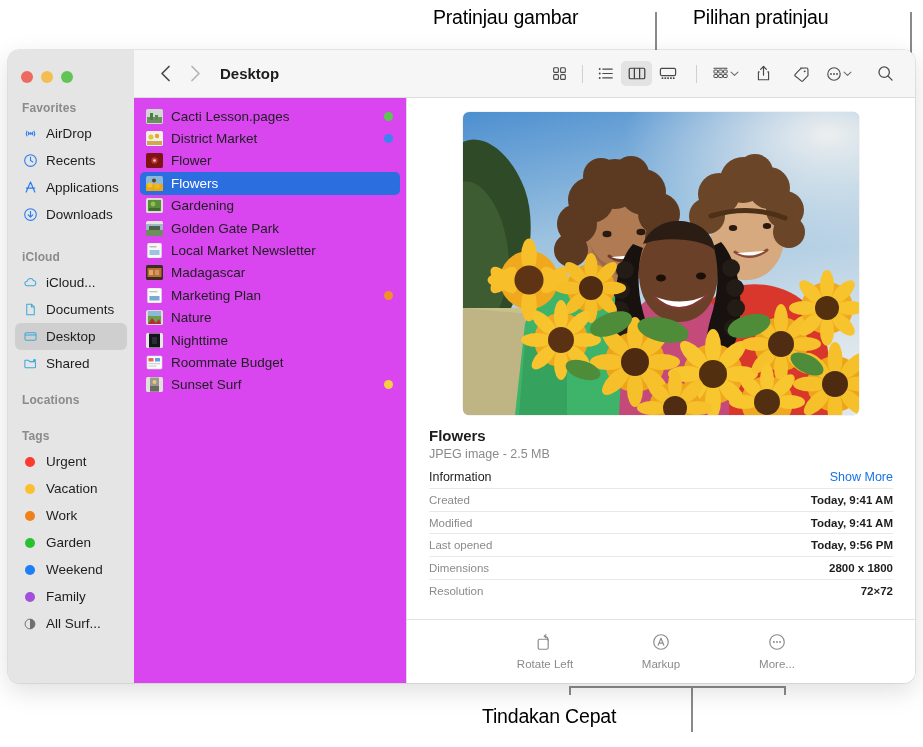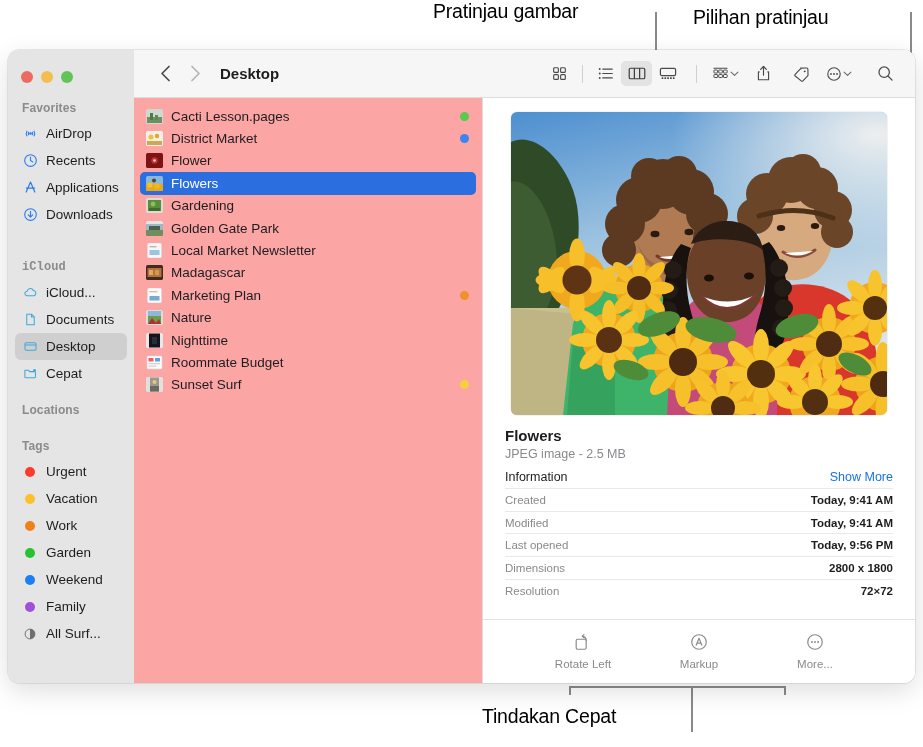--- a/index.html
+++ b/index.html
@@ -65,21 +65,21 @@
     border-radius:5px; cursor:default; color:#4a4a4a;
   }
   .tb-btn.active { background:#e3e3e3; }
   .tb-sep { width:1px; height:18px; background:#d0d0d0; margin:0 7px; }
   .chev { margin-left:1px; color:#6d6d6d; }
   .tb-wide { display:flex; align-items:center; padding:0 2px; }
 
   
   .panes { flex:1; display:flex; min-height:0; }
   .filelist {
-    width:349px; flex-shrink:0; background:#fca5a5;
+    width:273px; flex-shrink:0; background:#d946ef;
     border-right:1px solid #dcdcdc; padding:7px 6px 0 6px; overflow:hidden;
   }
   .frow {
     display:flex; align-items:center; height:22.4px; padding:0 7px 0 6px;
     border-radius:5px; font-size:13.5px; color:#1d1d1f; gap:8px; cursor:default;
   }
   .frow.sel { background:#2a6ee0; color:#fff; }
   .fico { width:17px; height:15px; flex-shrink:0; border-radius:1px; overflow:hidden; }
   .fname { flex:1; overflow:hidden; text-overflow:ellipsis; white-space:nowrap; }
   .ftag { width:9px; height:9px; border-radius:50%; flex-shrink:0; }
@@ -111,21 +111,21 @@
     margin-top:auto; border-top:1px solid #e3e3e3;
     display:flex; justify-content:center; gap:50px; padding:11px 0 13px 0;
   }
   .action { display:flex; flex-direction:column; align-items:center; gap:5px; cursor:default; width:66px; }
   .action-ico { height:22px; display:flex; align-items:center; justify-content:center; color:#8a8a8e; }
   .action-lbl { font-size:11.5px; color:#8a8a8e; white-space:nowrap; }
 </style>
 </head>
 <body>
 
-<div class="callout-label" style="left:433px; top:0;">Pratinjau gambar</div>
+<div class="callout-label" style="left:433px; top:6px;">Pratinjau gambar</div>
 <div class="callout-line" style="left:655px; top:12px; width:2px; height:108px;"></div>
 
 <div class="callout-label" style="left:693px; top:6px;">Pilihan pratinjau</div>
 <div class="callout-line" style="left:910px; top:12px; width:2px; height:58px;"></div>
 
 <div class="callout-line" style="left:569px; top:686px; width:217px; height:2px;"></div>
 <div class="callout-line" style="left:569px; top:686px; width:2px; height:9px;"></div>
 <div class="callout-line" style="left:784px; top:686px; width:2px; height:9px;"></div>
 <div class="callout-line" style="left:691px; top:686px; width:2px; height:46px;"></div>
 <div class="callout-label" style="left:482px; top:705px;">Tindakan Cepat</div>
@@ -174,21 +174,21 @@
     <div class="sb-row">
       <span class="sb-ico">
         <svg width="15" height="15" viewBox="0 0 16 16">
             <circle cx="8" cy="8" r="6.2" fill="none" stroke="#2a7ef0" stroke-width="1.2"></circle>
         <path d="M8 4.6v6M5.6 8.3 8 10.8l2.4-2.5" fill="none" stroke="#2a7ef0" stroke-width="1.2" stroke-linecap="round" stroke-linejoin="round"></path>
           </svg>
       </span>
       <span class="sb-label">Downloads</span>
     </div>
 
-    <div class="sb-head" style="margin-top:27px;font-family:Liberation Mono, monospace;">iCloud</div>
+    <div class="sb-head" style="margin-top:17px;">iCloud</div>
     <div class="sb-row">
       <span class="sb-ico">
         <svg width="15" height="15" viewBox="0 0 16 16">
             <path d="M4.3 11.4a2.4 2.4 0 0 1 .2-4.8 3.4 3.4 0 0 1 6.5-.7 2.8 2.8 0 0 1 .6 5.5z" fill="none" stroke="#3fa9d9" stroke-width="1.1" stroke-linejoin="round"></path>
           </svg>
       </span>
       <span class="sb-label">iCloud...</span>
     </div>
     <div class="sb-row">
       <span class="sb-ico">
@@ -208,21 +208,21 @@
       </span>
       <span class="sb-label">Desktop</span>
     </div>
     <div class="sb-row">
       <span class="sb-ico">
         <svg width="15" height="15" viewBox="0 0 16 16">
             <path d="M2 4.6h4l1.1 1.4h5.2a1 1 0 0 1 1 1v4.6a1 1 0 0 1-1 1H3a1 1 0 0 1-1-1z" fill="none" stroke="#3fa9d9" stroke-width="1.1" stroke-linejoin="round"></path>
         <circle cx="12.3" cy="4.6" r="1.5" fill="#3fa9d9"></circle>
           </svg>
       </span>
-      <span class="sb-label">Cepat</span>
+      <span class="sb-label">Shared</span>
     </div>
 
     <div class="sb-head" style="margin-top:11px;">Locations</div>
 
     <div class="sb-head" style="margin-top:12px;">Tags</div>
     <div class="sb-row">
       <span class="sb-ico">
           <span class="dot" style="background:#fc3b2f"></span>
         </span>
       <span class="sb-label">Urgent</span>

